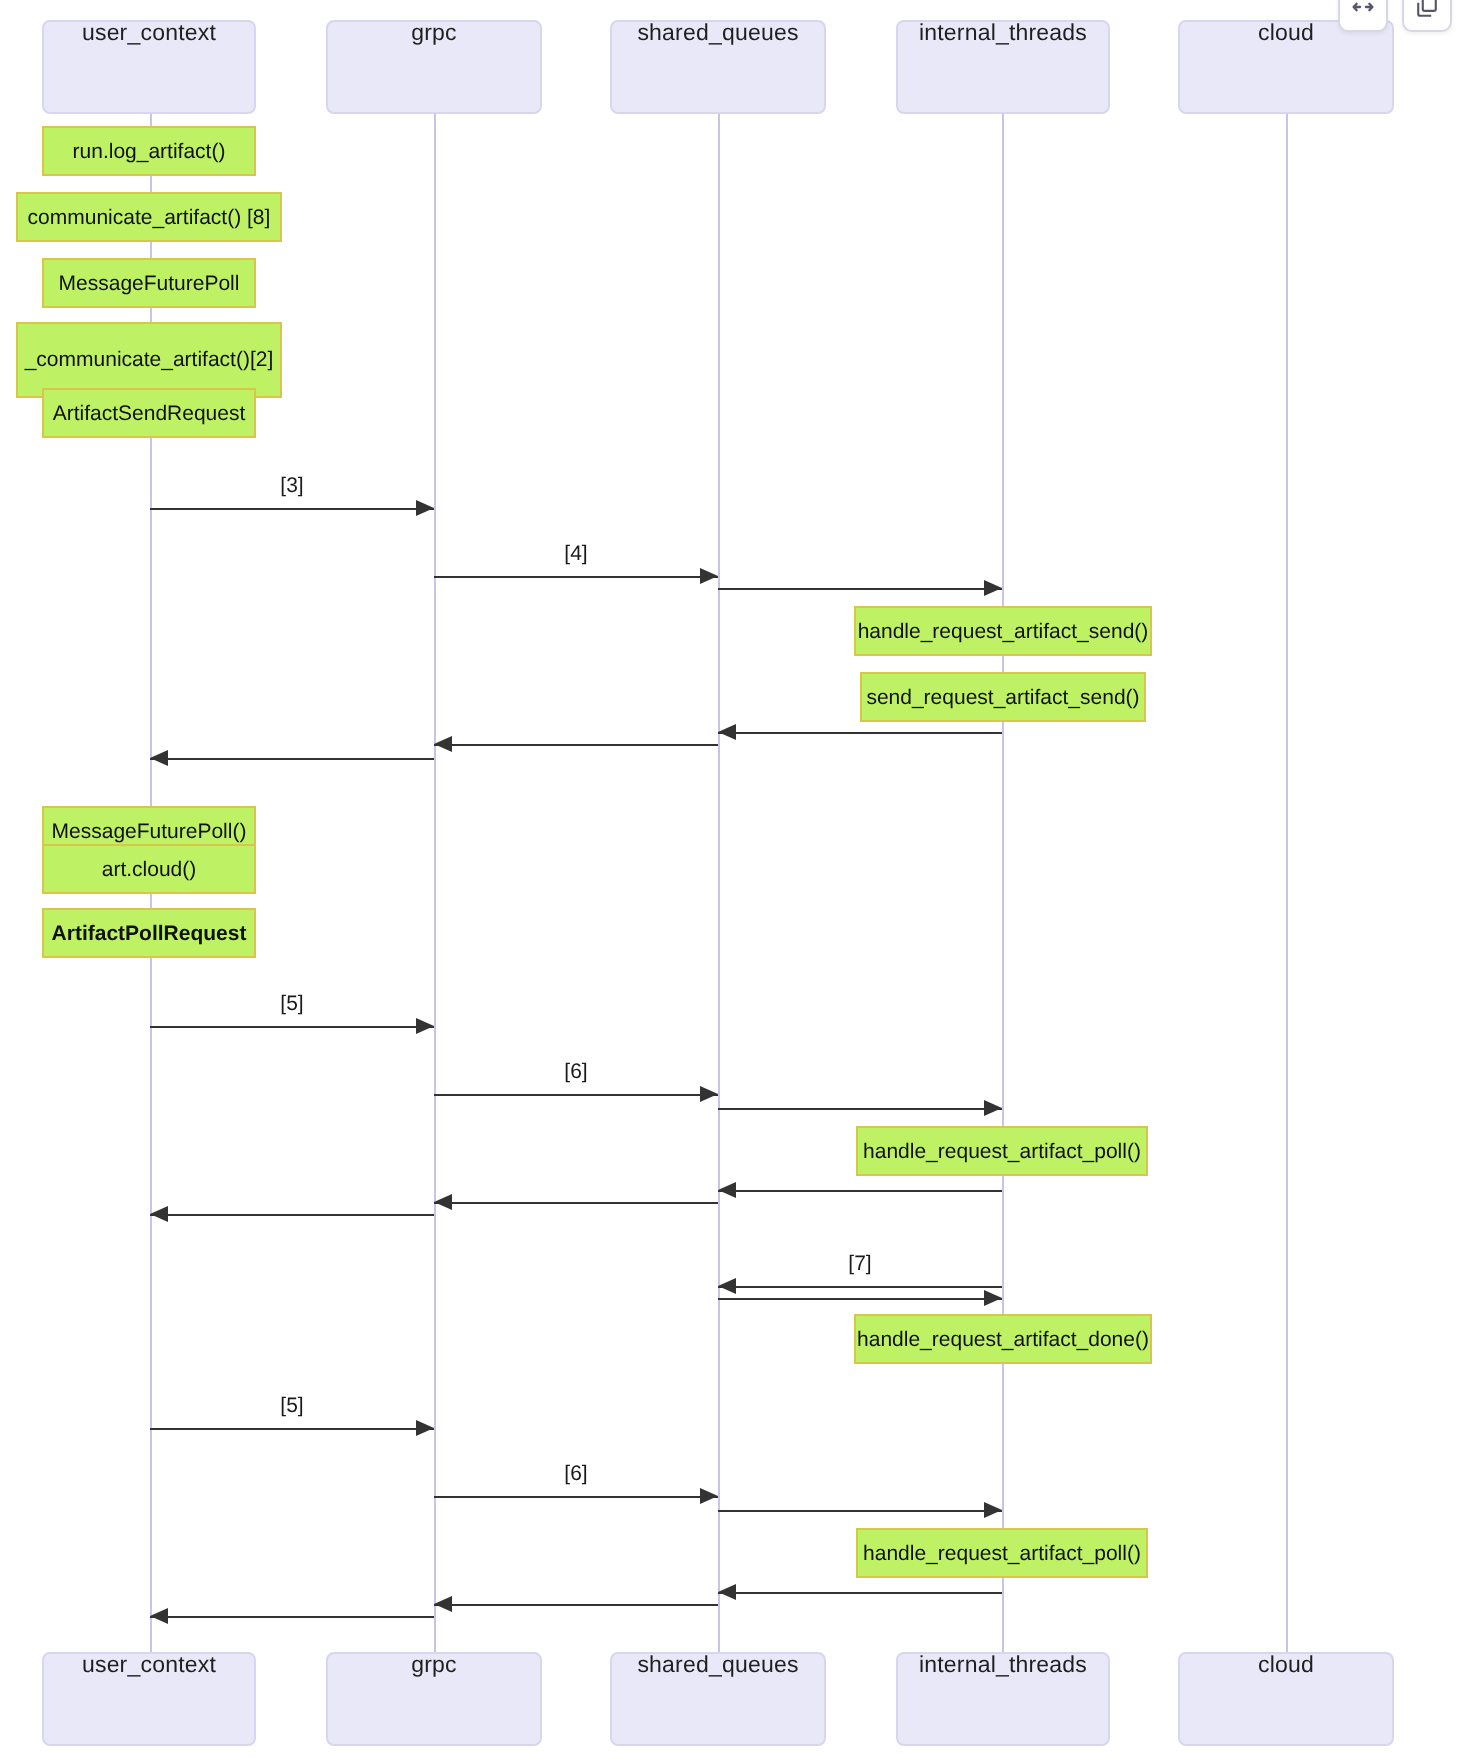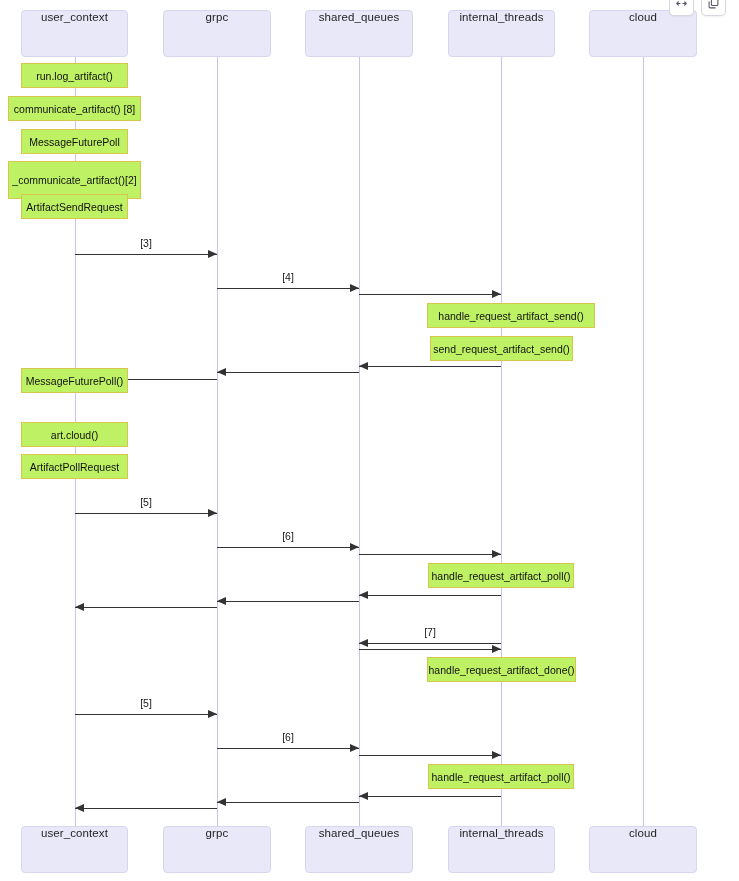--- a/index.html
+++ b/index.html
@@ -192,33 +192,33 @@
       </div>
       <div class="note" style="left: 21px; top: 129px; width: 107px; height: 25px;">
         <span>MessageFuturePoll</span>
       </div>
       <div class="note" style="left: 8px; top: 161px; width: 133px; height: 38px;">
         <span>_communicate_artifact()[2]</span>
       </div>
       <div class="note" style="left: 21px; top: 194px; width: 107px; height: 25px;">
         <span>ArtifactSendRequest</span>
       </div>
-      <div class="note" style="left: 427px; top: 303px; width: 168px; height: 25px;">
+      <div class="note" style="left: 427px; top: 303px; width: 149px; height: 25px;">
         <span>handle_request_artifact_send()</span>
       </div>
       <div class="note" style="left: 430px; top: 336px; width: 143px; height: 25px;">
         <span>send_request_artifact_send()</span>
       </div>
-      <div class="note" style="left: 21px; top: 368px; width: 107px; height: 25px;">
+      <div class="note" style="left: 21px; top: 403px; width: 107px; height: 25px;">
         <span>MessageFuturePoll()</span>
       </div>
       <div class="note" style="left: 21px; top: 422px; width: 107px; height: 25px;">
         <span>art.cloud()</span>
       </div>
-      <div class="note" style="left: 21px; top: 454px; width: 107px; height: 25px;">
+      <div class="note" style="left: 21px; top: 454px; width: 107px; height: 25px; font-weight: bold;">
         <span>ArtifactPollRequest</span>
       </div>
       <div class="note" style="left: 428px; top: 563px; width: 146px; height: 25px;">
         <span>handle_request_artifact_poll()</span>
       </div>
       <div class="note" style="left: 427px; top: 657px; width: 149px; height: 25px;">
         <span>handle_request_artifact_done()</span>
       </div>
       <div class="note" style="left: 428px; top: 764px; width: 146px; height: 25px;">
         <span>handle_request_artifact_poll()</span>

